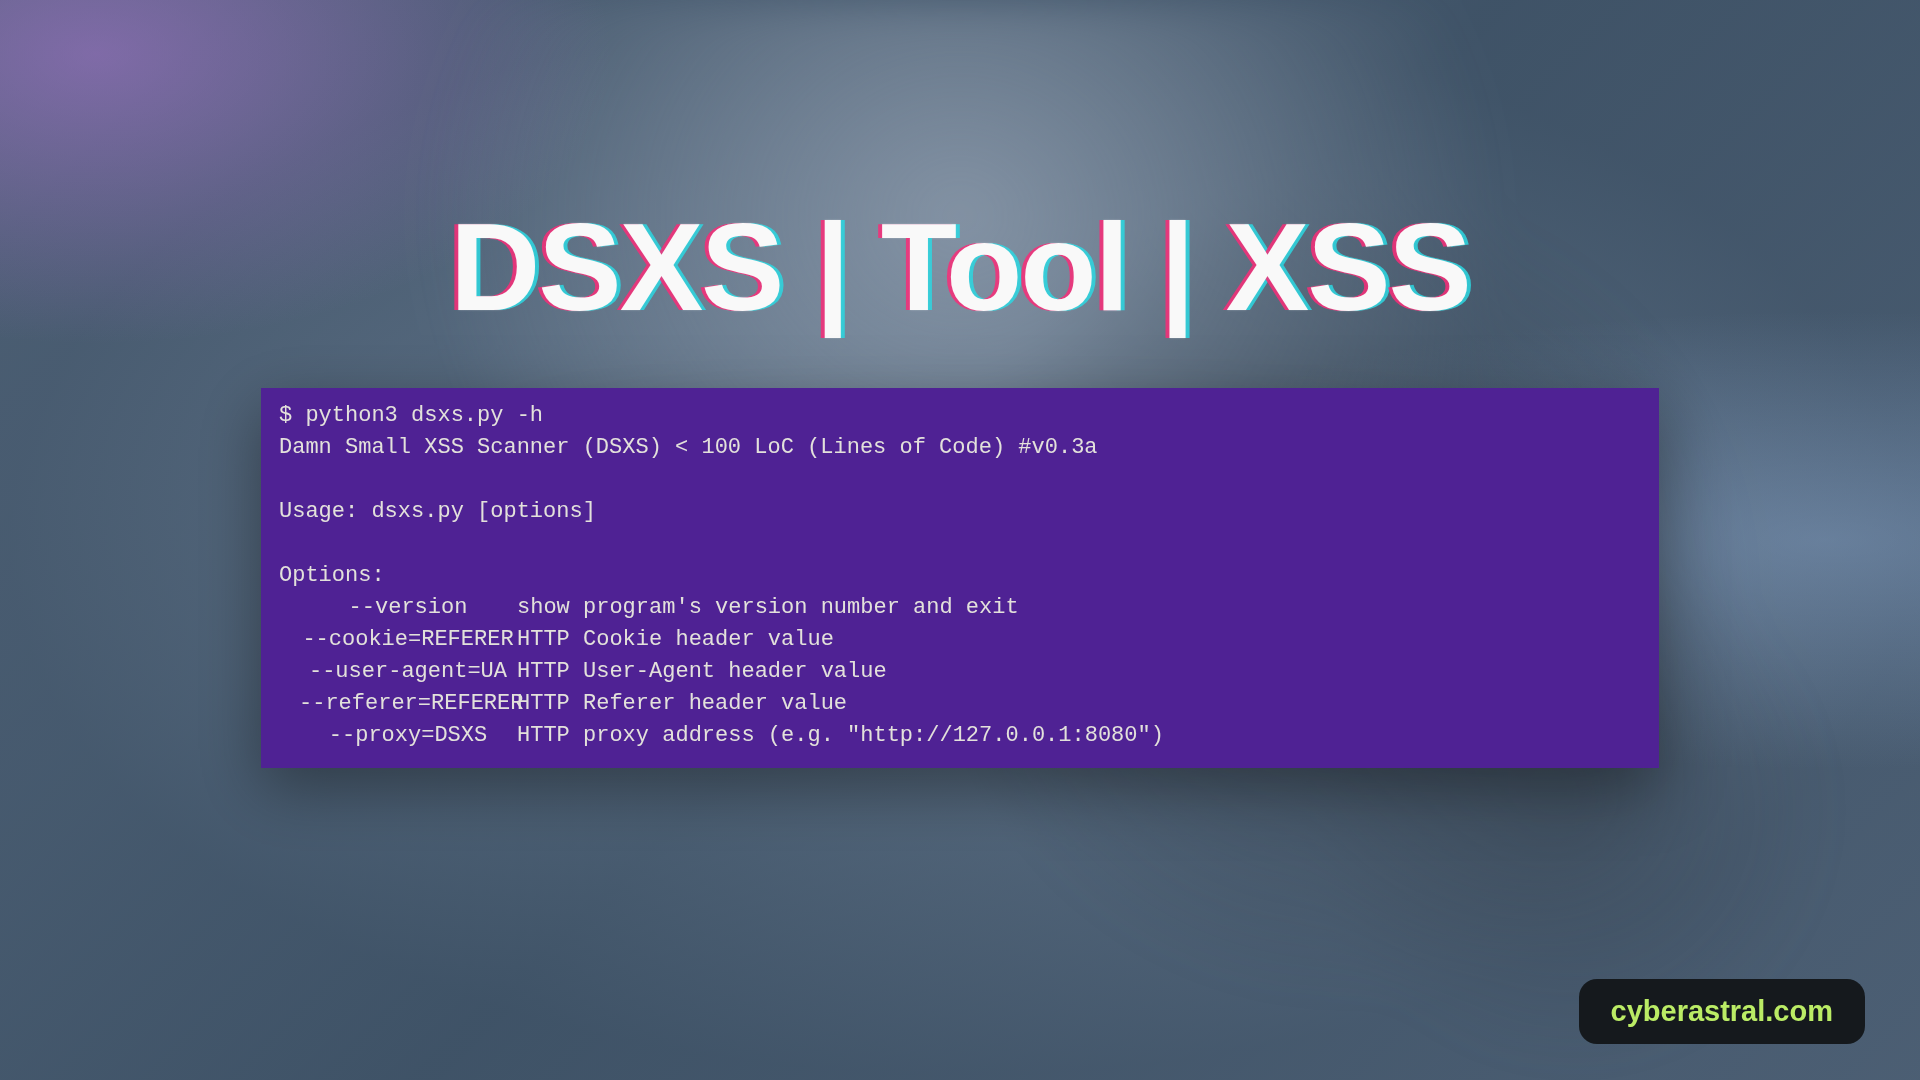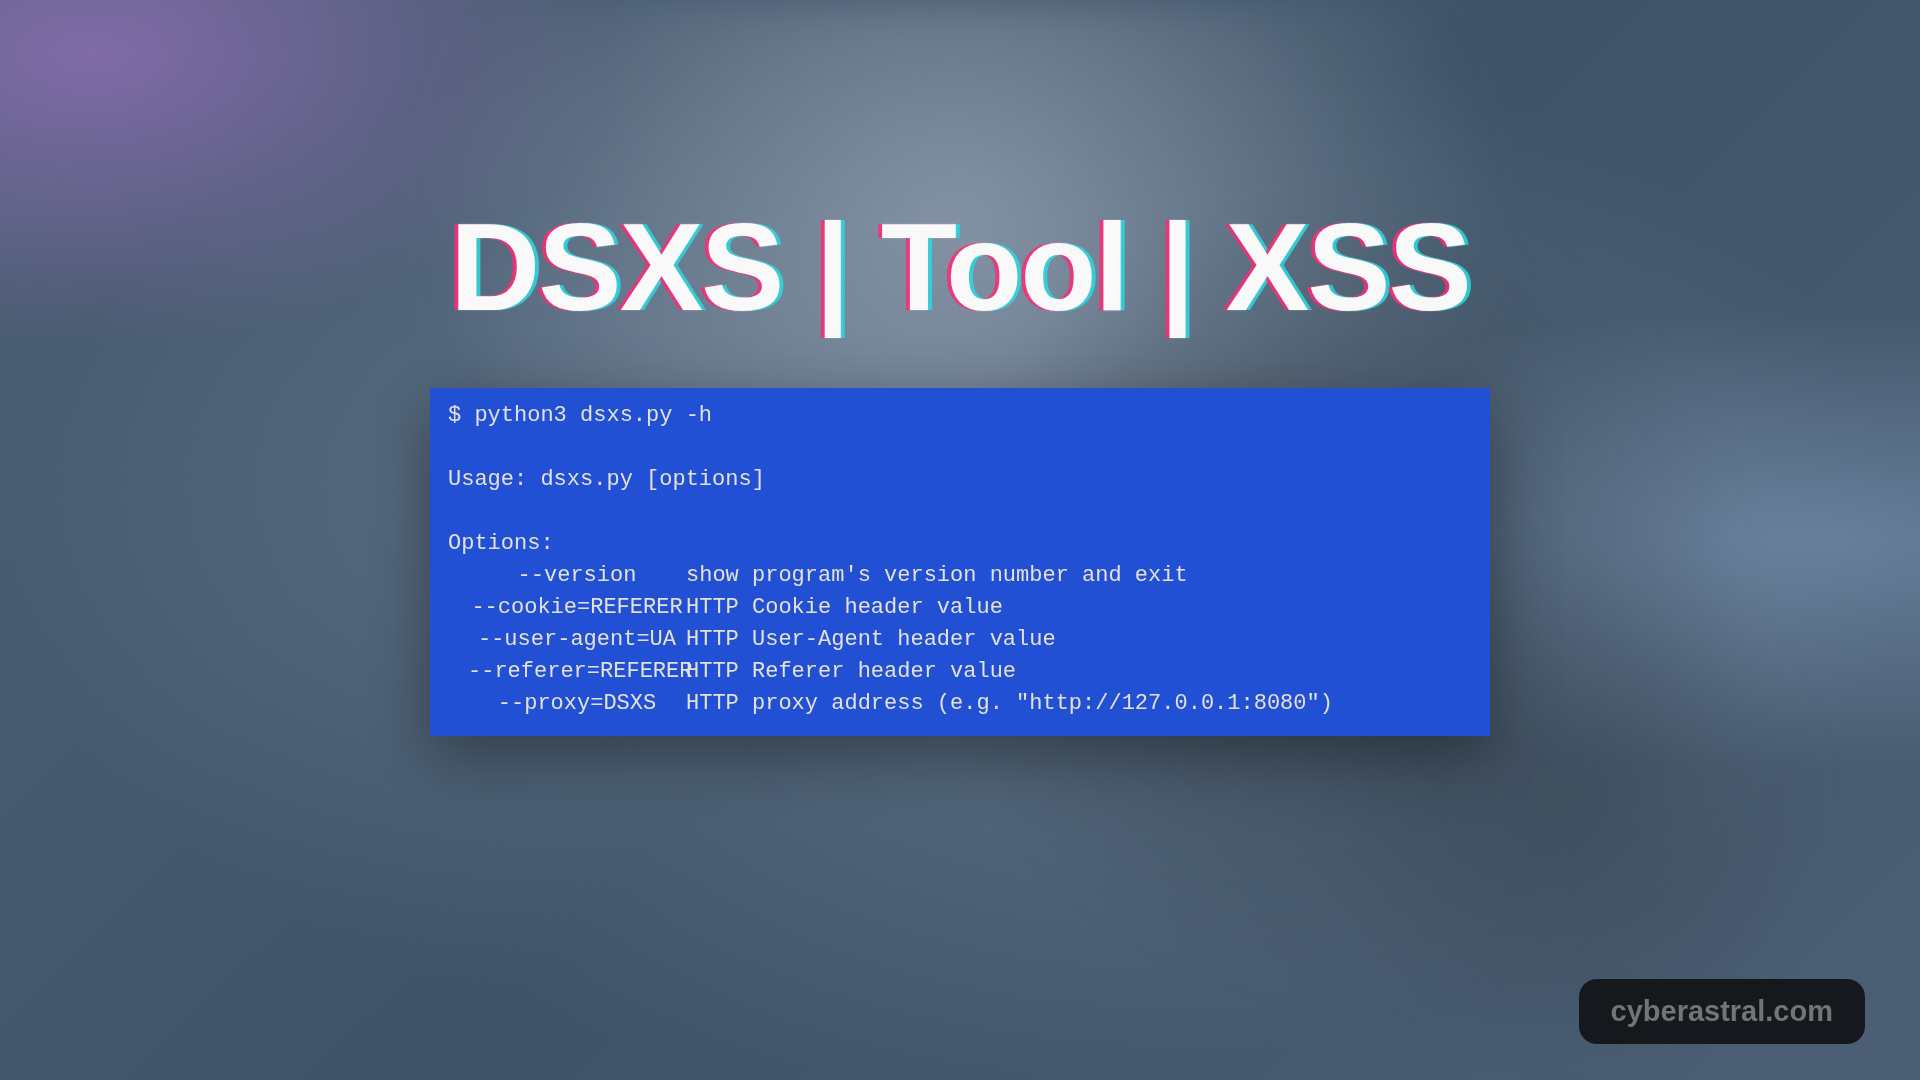--- a/index.html
+++ b/index.html
@@ -48,22 +48,22 @@
   text-shadow: 
     -4px 0 0 rgba(255,40,120,0.85),
     4px 0 0 rgba(40,220,230,0.85),
     0 0 2px rgba(255,255,255,0.4);
   position: relative;
   z-index: 2;
 }
 
 .terminal {
   margin-top: 50px;
-  width: 1060px;
-  background: #1d4ed8;
+  width: 1398px;
+  background: #4c1d95;
   padding: 12px 0 16px 0;
   font-family: 'SF Mono', 'Monaco', 'Consolas', 'Courier New', monospace;
   font-size: 22px;
   line-height: 32px;
   color: #e8e6e0;
   position: relative;
   z-index: 2;
   box-shadow: 0 20px 60px rgba(0,0,0,0.4);
 }
 
@@ -91,40 +91,41 @@
 
 .opt-desc {
   white-space: pre;
 }
 
 .watermark {
   position: absolute;
   bottom: 36px;
   right: 55px;
   background: #0f1418;
-  color: #737373;
+  color: #bef264;
   font-size: 29px;
   font-weight: 700;
   padding: 16px 32px;
   border-radius: 18px;
   z-index: 3;
   margin-top: 48px;
 }
 </style>
 </head>
 <body>
 
 <div class="bg-blur"></div>
 
 <div class="container">
 
   <h1 class="title">DSXS | Tool | XSS</h1>
 
   <div class="terminal">
     <div class="terminal-line">$ python3 dsxs.py -h</div>
+    <div class="terminal-line">Damn Small XSS Scanner (DSXS) &lt; 100 LoC (Lines of Code) #v0.3a</div>
     <div class="blank-line"></div>
     <div class="terminal-line">Usage: dsxs.py [options]</div>
     <div class="blank-line"></div>
     <div class="terminal-line">Options:</div>
 
     <div class="option-line">
       <span class="opt-flag">--version</span>
       <span class="opt-desc">show program's version number and exit</span>
     </div>
     <div class="option-line">

